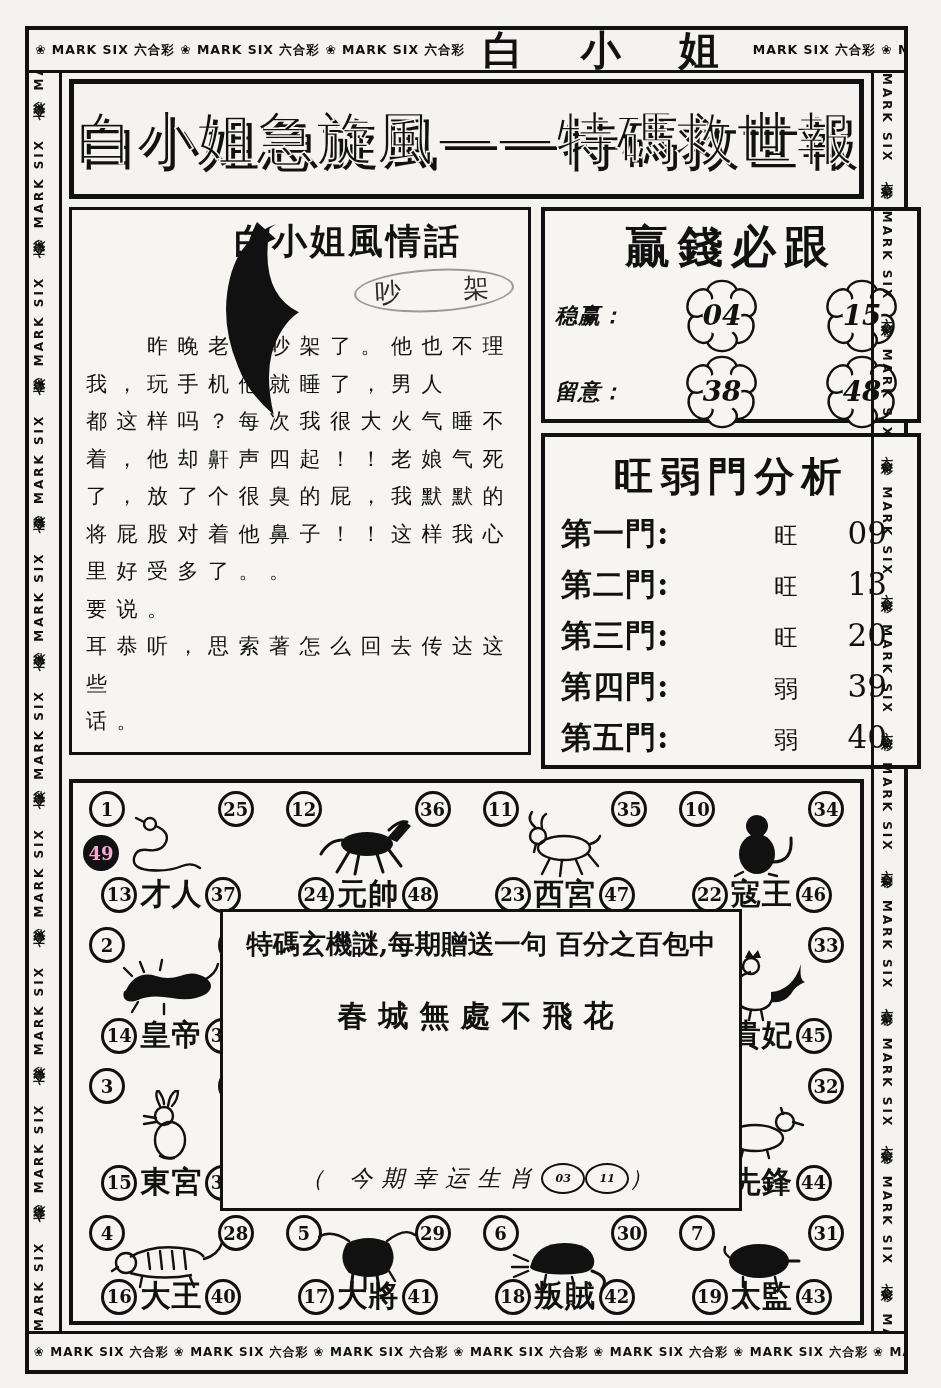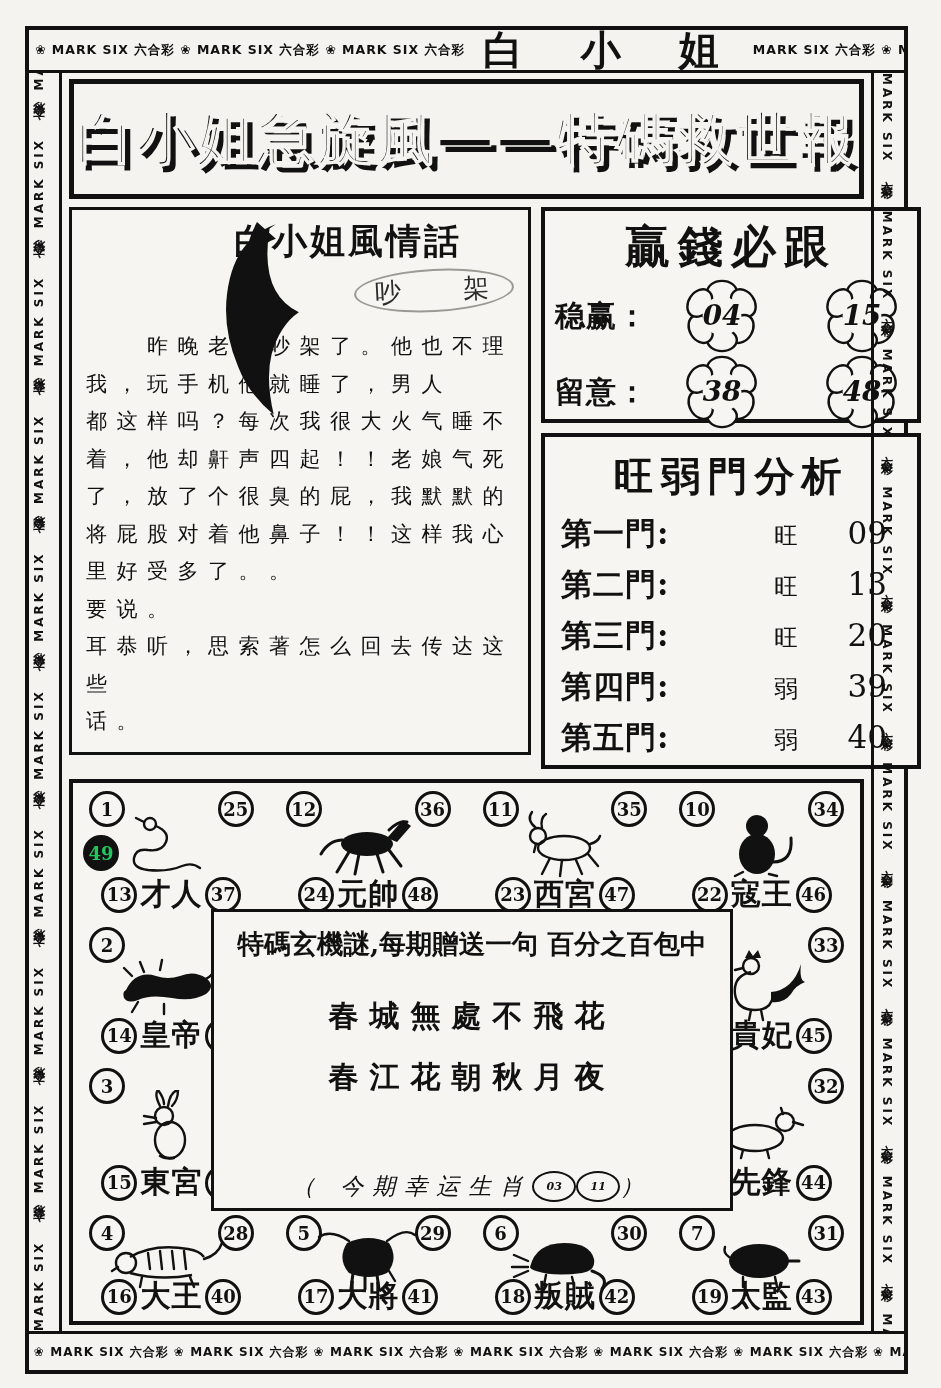--- a/index.html
+++ b/index.html
@@ -20,39 +20,39 @@
   .strip-l{border-right:3px solid #111;}
   .strip-r{border-left:3px solid #111;}
   .strip .vtext{position:absolute;top:0;left:4px;height:100%;
         writing-mode:vertical-rl;font-family:"DejaVu Sans",sans-serif;font-weight:bold;
         font-size:12px;letter-spacing:3px;white-space:nowrap;}
   .strip-l .vtext{transform:rotate(180deg);left:2px;}
   .content{flex:1;min-width:0;padding:6px 7px;display:flex;flex-direction:column;}
   
   .headline{border:5px solid #111;height:110px;display:flex;align-items:center;
             justify-content:center;flex:none;}
-  .headline span{font-size:57px;font-weight:bold;letter-spacing:3px;white-space:nowrap;
+  .headline span{font-size:57px;font-weight:normal;letter-spacing:3px;white-space:nowrap;
             color:#111;text-shadow:6px 6px 0 #111;text-align:center;-webkit-text-stroke:1.5px #f4f3ef;}
   
   .cols{display:flex;gap:10px;margin-top:8px;flex:none;}
   .storybox{width:468px;height:548px;border:3px solid #111;position:relative;
             padding:8px 14px;box-sizing:border-box;background:#f6f5f1;}
   .story-title{font-size:35px;font-weight:bold;letter-spacing:3px;margin-left:148px;white-space:nowrap;}
   .story-sub{margin-left:268px;margin-top:4px;width:160px;text-align:center;font-size:26px;
              letter-spacing:18px;border:2px solid #9a9a94;border-radius:50%;
              transform:rotate(-3deg);color:#2c2c2c;padding:2px 0 2px 14px;box-sizing:border-box;}
   .blob{position:absolute;left:112px;top:10px;width:146px;height:220px;z-index:3;}
   .story-text{margin-top:16px;font-size:21px;line-height:37.5px;letter-spacing:9.5px;}
   
   .rightcol{flex:1;display:flex;flex-direction:column;gap:10px;}
   .winbox{border:4px solid #111;height:216px;padding:4px 10px;box-sizing:border-box;background:#f6f5f1;}
   .win-title{text-align:center;font-size:45px;font-weight:900;letter-spacing:8px;
              font-family:"DejaVu Sans",sans-serif;margin-top:2px;}
   .win-row{display:flex;align-items:center;gap:10px;margin-top:2px;}
-  .win-label{font-size:30px;font-weight:bold;letter-spacing:1px;width:112px;}
+  .win-label{font-size:22px;font-weight:bold;font-style:italic;letter-spacing:1px;width:112px;}
   .flower{width:90px;height:74px;flex:none;}
   .flower text{font-style:italic;font-weight:bold;}
   
   .anabox{border:4px solid #111;flex:1;padding:6px 16px;box-sizing:border-box;background:#f6f5f1;}
   .ana-title{text-align:center;font-size:40px;font-weight:900;letter-spacing:7px;
              font-family:"DejaVu Sans",sans-serif;margin:6px 0 4px 0;}
   .ana-row{display:flex;align-items:baseline;margin-top:9px;gap:47px;}
   .ana-door{font-size:31px;font-weight:900;letter-spacing:1px;width:152px;white-space:nowrap;}
   .ana-state{font-size:24px;margin-left:14px;}
   .ana-num{margin-left:auto;font-size:31px;padding-right:14px;}
@@ -64,25 +64,25 @@
   .z-top{display:flex;justify-content:space-between;padding:8px 16px 0 16px;}
   .z-extra{position:absolute;left:10px;top:52px;}
   .z-animal{position:absolute;left:50%;top:46%;transform:translate(-50%,-50%);
             width:126px;height:76px;}
   .z-bottom{position:absolute;left:0;right:0;bottom:4px;display:flex;align-items:center;
             justify-content:center;gap:1px;}
   .z-title{font-size:30px;font-weight:bold;letter-spacing:1px;margin:0 2px;white-space:nowrap;}
   .num{display:inline-flex;align-items:center;justify-content:center;flex:none;
        width:30px;height:30px;border:3px solid #111;border-radius:50%;
        font-size:18px;font-weight:bold;background:transparent;box-sizing:content-box;}
-  .num.filled{background:#111;color:#22c55e;}
-  
-  .centerbox{position:absolute;left:138px;top:126px;width:522px;height:302px;
+  .num.filled{background:#111;color:#f9a8d4;}
+  
+  .centerbox{position:absolute;left:147px;top:126px;width:522px;height:302px;
              background:#f6f5f1;border:3px solid #111;z-index:6;
-             padding:14px 14px 6px 14px;box-sizing:border-box;display:flex;flex-direction:column;}
+             padding:14px 14px 14px 14px;box-sizing:border-box;display:flex;flex-direction:column;}
   .riddle-intro{font-size:26.5px;font-weight:bold;text-align:center;white-space:nowrap;letter-spacing:0px;}
   .riddle-line{font-size:30px;font-weight:900;text-align:center;letter-spacing:11px;}
   .riddle-line.l1{margin-top:34px;font-family:Liberation Serif, serif;}
   .riddle-line.l2{margin-top:20px;}
   .riddle-foot{margin-top:auto;display:flex;align-items:center;justify-content:center;
                font-size:23px;font-style:italic;letter-spacing:9px;}
   .lucky{display:inline-flex;align-items:center;justify-content:center;width:40px;height:27px;
          border:2px solid #111;border-radius:50%;font-size:11px;font-style:italic;
          font-weight:bold;letter-spacing:0;flex:none;}
   
@@ -456,21 +456,20 @@
             <div class="z-bottom">
               <span class="num">19</span>
               <span class="z-title">太監</span>
               <span class="num">43</span>
             </div>
           </div>
 
           <div class="centerbox">
             <div class="riddle-intro">特碼玄機謎,每期贈送一句 百分之百包中</div>
             <div class="riddle-line l1">春城無處不飛花</div>
-            <div class="riddle-line l2">春江花朝秋月夜</div>
             <div class="riddle-foot">
               <span>（ 今期幸运生肖</span>
               <span class="lucky">03</span>
               <span class="lucky">11</span>
               <span>）</span>
             </div>
           </div>
         </div>
       </div>
 

